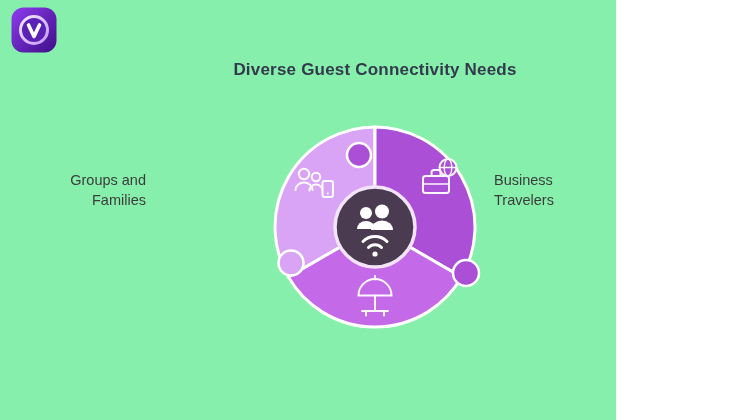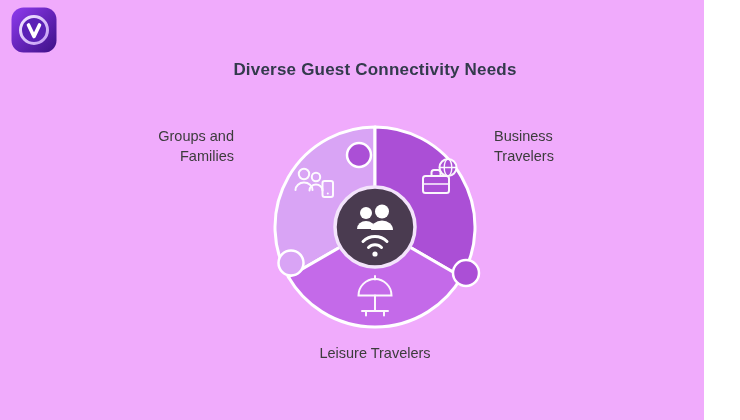--- a/index.html
+++ b/index.html
@@ -1,28 +1,28 @@
 <!DOCTYPE html>
 <html><head>
 <meta charset="utf-8">
 <style>
   html,body { margin:0; padding:0; background:#ffffff; }
   .stage {
-    position:relative; width:704px; height:420px; background:#f0abfc;
+    position:relative; width:616px; height:420px; background:#86efac;
     font-family:"Liberation Sans", sans-serif; overflow:hidden;
   }
   .logo { position:absolute; left:11px; top:7px; width:46px; height:46px; }
   .title {
     position:absolute; left:375px; top:60px; transform:translateX(-50%);
     font-size:17px; font-weight:bold; color:#333a4c; white-space:nowrap;
     letter-spacing:0.2px;
   }
   .diagram-svg { position:absolute; left:245px; top:97px; width:260px; height:260px; }
   .seg-label {
-    position:absolute; font-size:14.5px; color:#3c3c3c; line-height:1.4;
+    position:absolute; font-size:14.5px; color:#3c3c3c; line-height:1.4;margin-top:44px;
   }
   .label-groups   { right:470px; top:126px; width:95px; text-align:right; }
   .label-business { left:494px;  top:126px; width:78px; text-align:left; }
   .label-leisure  { left:375px;  top:343px; transform:translateX(-50%);
                     white-space:nowrap; text-align:center; }
 </style>
 </head>
 <body>
 
 <div class="stage">
@@ -94,15 +94,14 @@
       <path d="M118,144.5 a17,17 0 0 1 24,0" fill="none" stroke="#ffffff" stroke-width="3" stroke-linecap="round"></path>
       <path d="M123.5,150.5 a9.2,9.2 0 0 1 13,0" fill="none" stroke="#ffffff" stroke-width="3" stroke-linecap="round"></path>
       <circle cx="130" cy="157" r="2.6"></circle>
     </g>
   </svg>
 
   <div class="seg-label label-groups">Groups and Families</div>
 
   <div class="seg-label label-business">Business Travelers</div>
 
-  <div class="seg-label label-leisure">Leisure Travelers</div>
 
 </div>
 
 </body></html>

